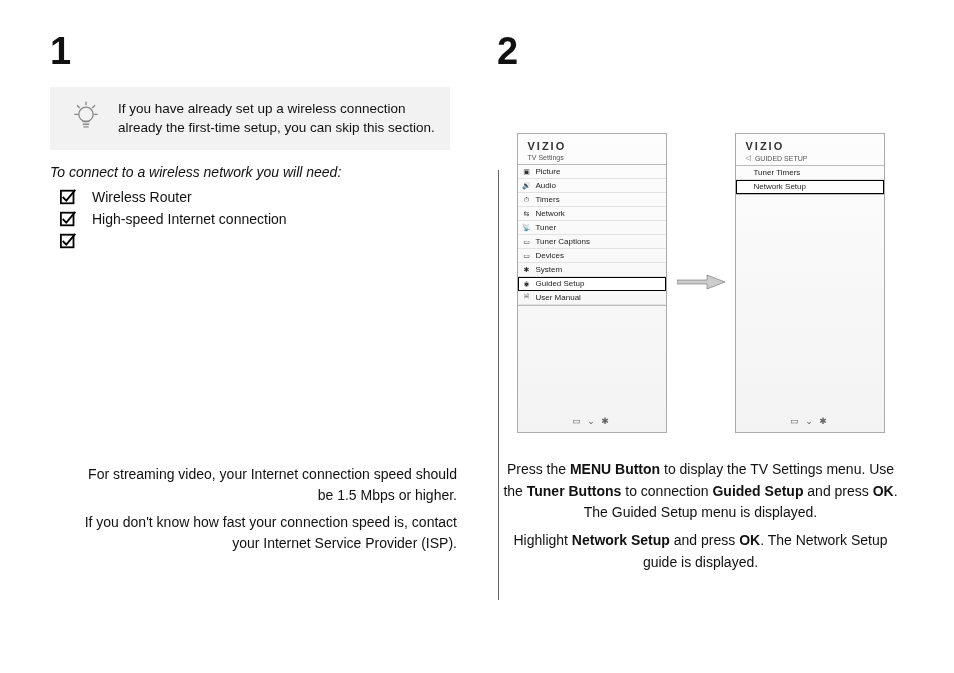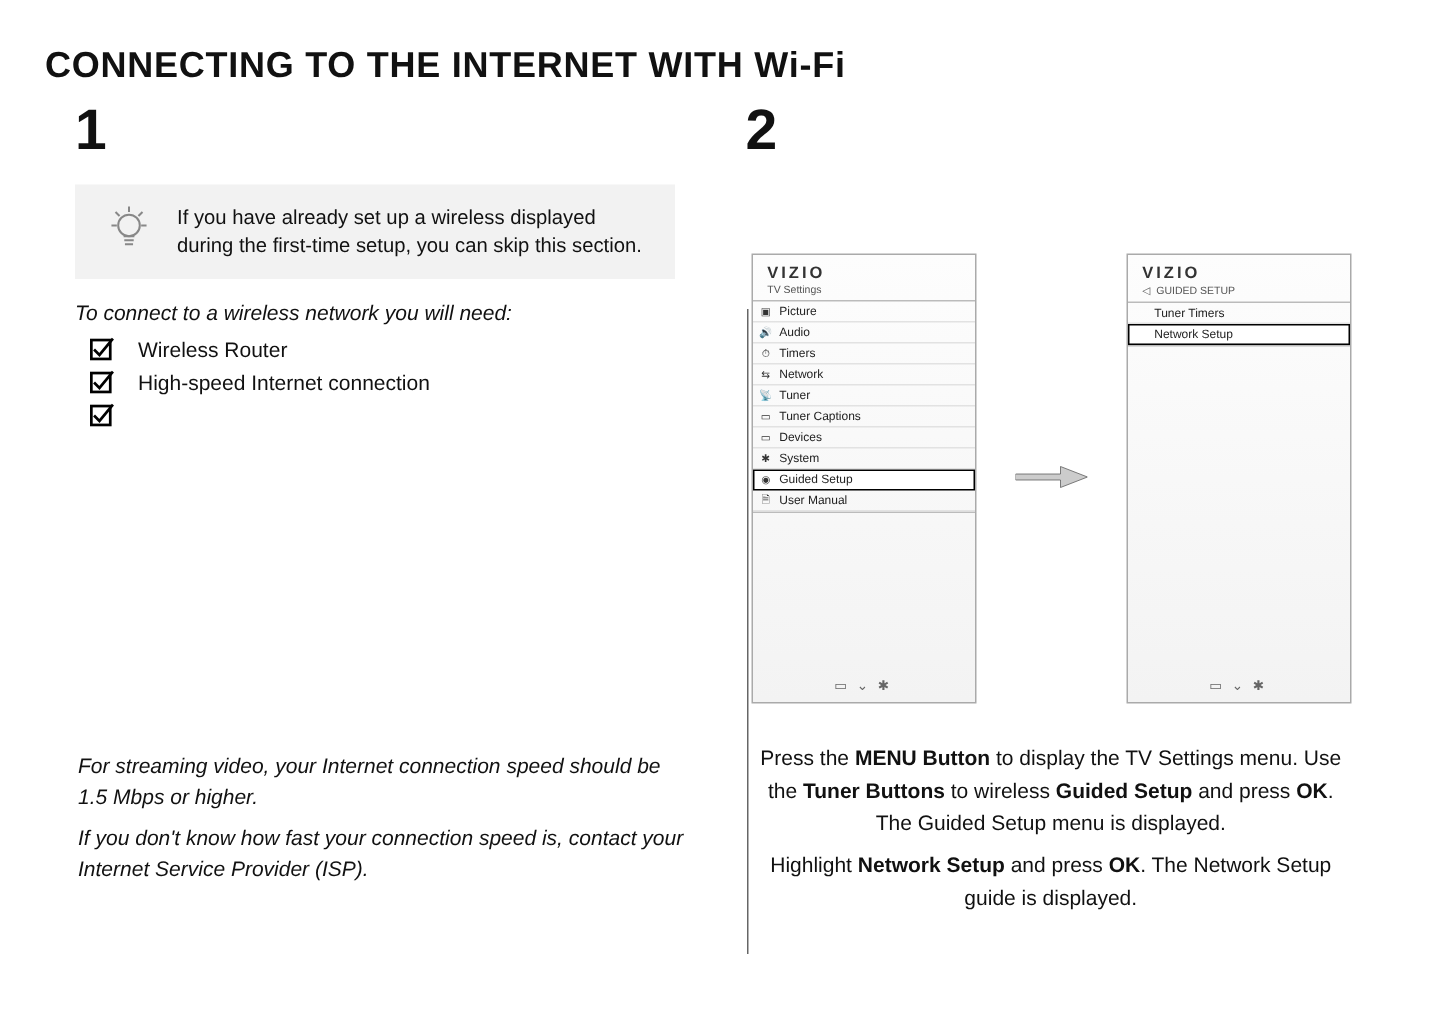--- a/index.html
+++ b/index.html
@@ -100,35 +100,34 @@
     flex: 0 0 18px;
   }
   .check-icon svg {
     width: 18px; height: 18px;
     stroke: #000; fill: none; stroke-width: 2;
   }
 
   .bottom-notes {
     position: absolute;
     bottom: 60px;
-    left: 22px;
+    left: 42px;
     right: 20px;
-    text-align: left;
+    text-align: right;
     font-size: 14px;
     line-height: 1.5;
-    font-style: italic;
   }
   .bottom-notes p { margin: 6px 0; }
 
   
   .screens {
     display: flex;
     align-items: center;
     justify-content: center;
-    gap: 26px;
+    gap: 10px;
     margin-top: 60px;
     margin-bottom: 14px;
   }
   .screen {
     width: 150px;
     height: 300px;
     border: 1px solid #aaa;
     background: linear-gradient(#fdfdfd, #f3f3f3);
     font-size: 8px;
     color: #222;
@@ -201,36 +200,35 @@
     line-height: 1.55;
     padding: 6px 2px 0;
   }
   .instructions p { margin: 6px 0; }
   .b { font-weight: 700; }
 </style>
 </head>
 <body>
 
 <div class="page">
-  <h1 class="title">CONNECTING TO THE INTERNET WITH Wi-Fi</h1>
 
   <div class="columns">
 
     <div class="col">
       <div class="step-num">1</div>
 
       <div class="tip-box">
         <div class="tip-icon">
           <svg viewBox="0 0 40 40">
             <circle cx="20" cy="17" r="8"></circle>
             <path d="M16 25 h8 M16.5 28 h7 M17 31 h6"></path>
             <path d="M20 3 v4 M7 17 h4 M29 17 h4 M10 7 l3 3 M30 7 l-3 3"></path>
           </svg>
         </div>
-        <div class="tip-text">If you have already set up a wireless displayed during the first-time setup, you can skip this section.</div>
+        <div class="tip-text">If you have already set up a wireless connection already the first-time setup, you can skip this section.</div>
       </div>
 
       <div class="need-line">To connect to a wireless network you will need:</div>
 
       <ul class="checklist" id="checklist">
           <li>
             <span class="check-icon"><svg viewBox="0 0 20 20">
                 <rect x="1" y="3" width="14" height="14"></rect>
                 <path d="M3 10 l4 4 l10 -12"></path>
               </svg></span>
@@ -329,21 +327,21 @@
               <div class="row sel">
                 <span>Network Setup</span>
               </div>
             </div>
           <div class="screen-footer">▭  ⌄  ✱</div>
         </div>
       </div>
 
       <div class="instructions">
         <p>
-          <span>Press the </span><span class="b">MENU Button</span><span> to display the TV Settings menu. Use the </span><span class="b">Tuner Buttons</span><span> to wireless </span><span class="b">Guided Setup</span><span> and press </span><span class="b">OK</span><span>. The Guided Setup menu is displayed.</span>
+          <span>Press the </span><span class="b">MENU Button</span><span> to display the TV Settings menu. Use the </span><span class="b">Tuner Buttons</span><span> to connection </span><span class="b">Guided Setup</span><span> and press </span><span class="b">OK</span><span>. The Guided Setup menu is displayed.</span>
         </p>
         <p>
           <span>Highlight </span><span class="b">Network Setup</span><span> and press </span><span class="b">OK</span><span>. The Network Setup guide is displayed.</span>
         </p>
       </div>
     </div>
 
     <div class="divider"></div>
   </div>
 </div>

